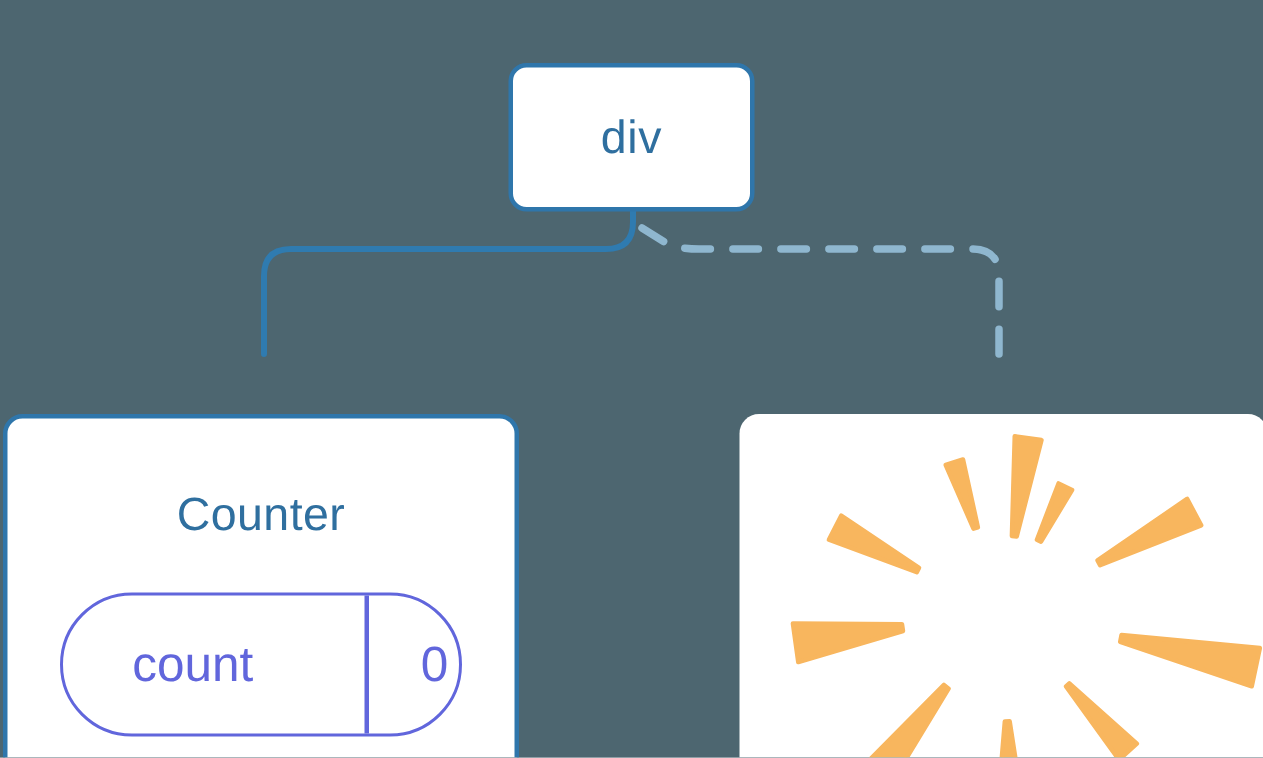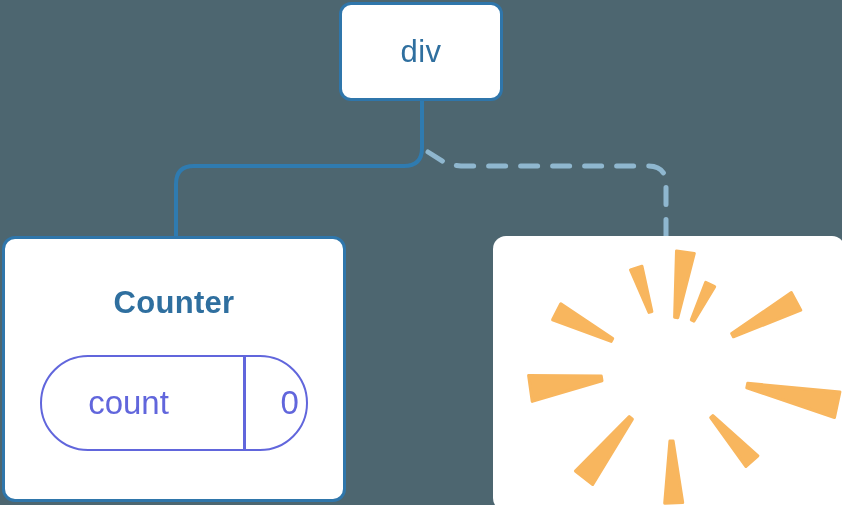--- a/index.html
+++ b/index.html
@@ -27,20 +27,21 @@
     top: 0;
     width: 842px;
     height: 505px;
   }
 
   
   .node {
     position: absolute;
     background: #ffffff;
     box-sizing: border-box;
+    margin-top: 40px;
   }
 
   
   #node-div {
     left: 339px;
     top: 2px;
     width: 164px;
     height: 99px;
     border: 3px solid #2f76ab;
     border-radius: 12px;
@@ -64,21 +65,20 @@
     border-radius: 13px;
     display: flex;
     flex-direction: column;
     align-items: center;
     padding-top: 46px;
   }
   #node-counter .node-title {
     font-size: 31px;
     color: #2f6f9f;
     letter-spacing: 0.3px;
-    font-weight: bold;
   }
 
   
   .state-pill {
     position: relative;
     margin-top: 34px;
     width: 268px;
     height: 96px;
     border: 2.5px solid #6166dc;
     border-radius: 48px;

